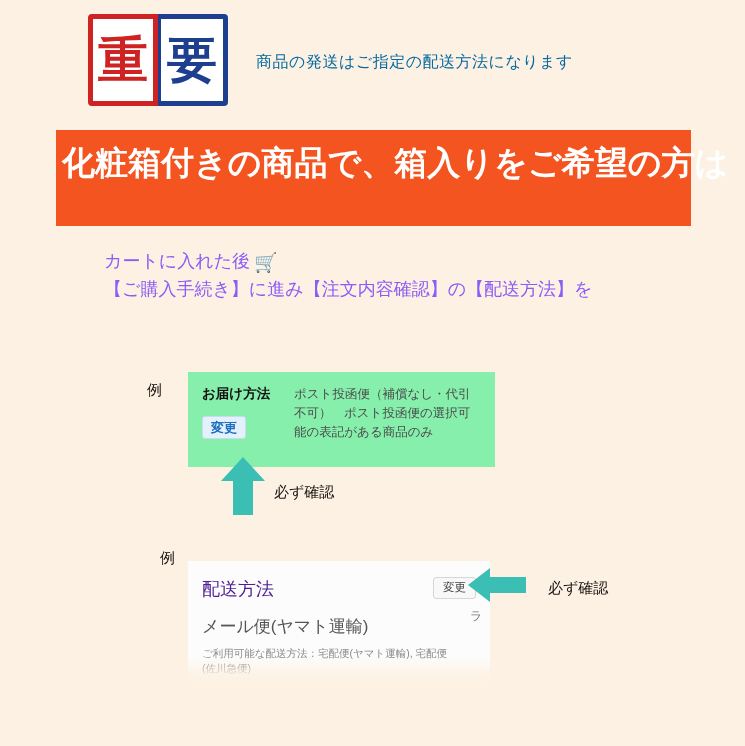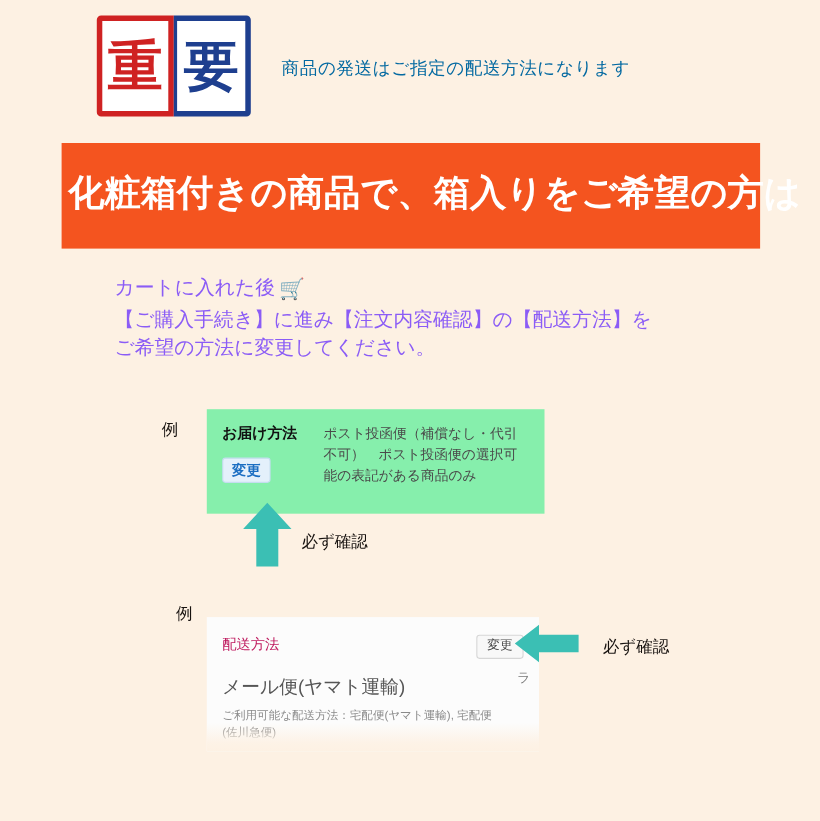--- a/index.html
+++ b/index.html
@@ -72,21 +72,21 @@
 
   
   .banner {
     position: absolute;
     left: 56px;
     top: 130px;
     width: 635px;
     height: 96px;
     background: #f4541f;
     box-sizing: border-box;
-    padding: 22px 6px 0 6px;
+    padding: 10px 6px 0 6px;
   }
   .banner-line {
     color: #ffffff;
     font-size: 33px;
     font-weight: bold;
     line-height: 45px;
     letter-spacing: 0px;
     white-space: nowrap;
   }
 
@@ -207,22 +207,22 @@
     box-sizing: border-box;
     padding: 16px 14px 0 14px;
     overflow: hidden;
   }
   .panel2-row {
     display: flex;
     align-items: flex-start;
     justify-content: space-between;
   }
   .panel2-title {
-    font-size: 13px;
-    color: #be185d;
+    font-size: 18px;
+    color: #4c1d95;
   }
   .change-btn-grey {
     border: 1px solid #d6d6d6;
     background: #f8f8f8;
     border-radius: 3px;
     font-size: 11.5px;
     color: #444444;
     padding: 4px 9px;
     line-height: 1;
   }
@@ -271,21 +271,20 @@
 
 <div class="banner">
   <div class="banner-line">化粧箱付きの商品で、箱入りをご希望の方は</div>
 </div>
 
 <div class="instructions">
   <div class="instr-line">
     <span>カートに入れた後</span><span class="cart-glyph">🛒</span>
   </div>
   <div class="instr-line">【ご購入手続き】に進み【注文内容確認】の【配送方法】を</div>
-  <div class="instr-line">ご希望の方法に変更してください。</div>
 </div>
 
 <div class="ex1-label">例</div>
 <div class="panel1">
   <div class="panel1-left">
     <div class="panel1-title">お届け方法</div>
     <div class="change-btn-blue">変更</div>
   </div>
   <div class="panel1-right">ポスト投函便（補償なし・代引不可）　ポスト投函便の選択可能の表記がある商品のみ</div>
 </div>

